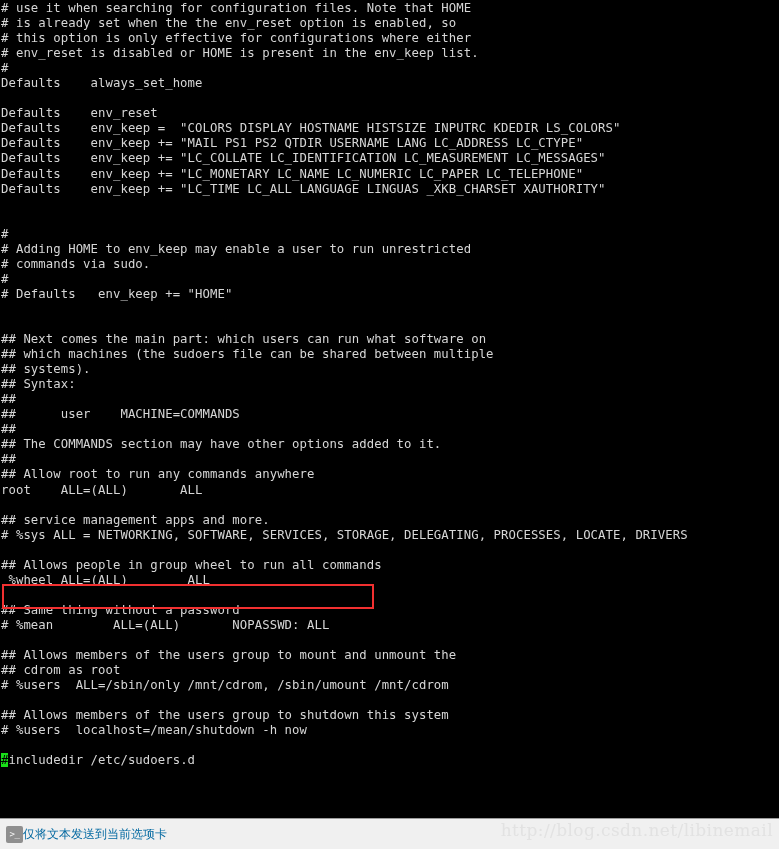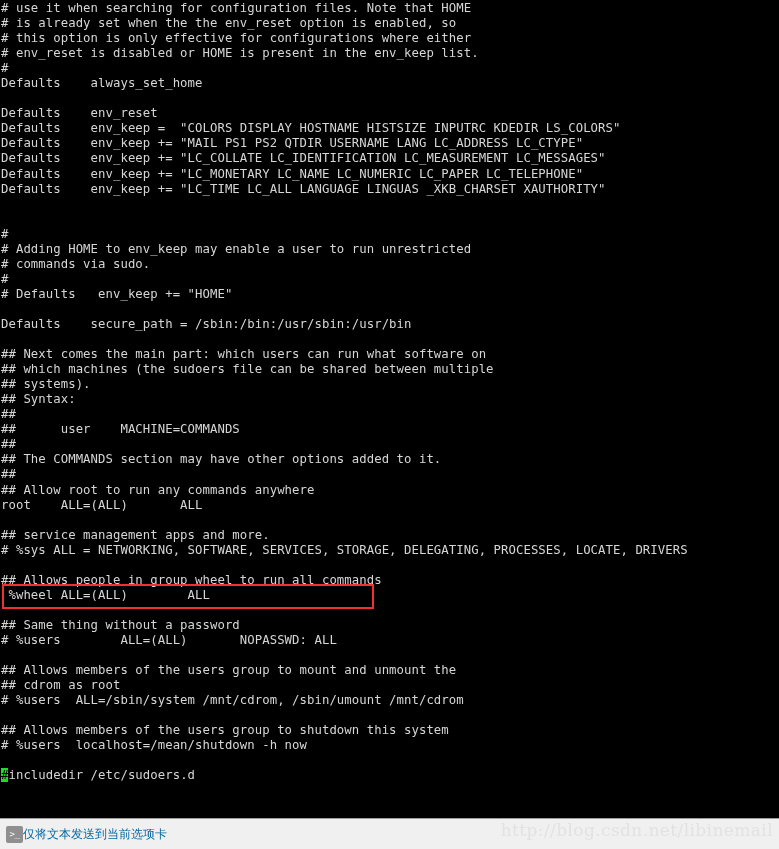--- a/index.html
+++ b/index.html
@@ -150,46 +150,45 @@
         <div class="tline">Defaults    env_keep += "LC_MONETARY LC_NAME LC_NUMERIC LC_PAPER LC_TELEPHONE"</div>
         <div class="tline">Defaults    env_keep += "LC_TIME LC_ALL LANGUAGE LINGUAS _XKB_CHARSET XAUTHORITY"</div>
         <div class="tline blank">&nbsp;</div>
         <div class="tline blank">&nbsp;</div>
         <div class="tline">#</div>
         <div class="tline"># Adding HOME to env_keep may enable a user to run unrestricted</div>
         <div class="tline"># commands via sudo.</div>
         <div class="tline">#</div>
         <div class="tline"># Defaults   env_keep += "HOME"</div>
         <div class="tline blank">&nbsp;</div>
-        <div class="tline">Defaults    secure_path = /sbin:/bin:/usr/sbin:/usr/bin</div>
         <div class="tline blank">&nbsp;</div>
         <div class="tline">## Next comes the main part: which users can run what software on</div>
         <div class="tline">## which machines (the sudoers file can be shared between multiple</div>
         <div class="tline">## systems).</div>
         <div class="tline">## Syntax:</div>
         <div class="tline">##</div>
         <div class="tline">##      user    MACHINE=COMMANDS</div>
         <div class="tline">##</div>
         <div class="tline">## The COMMANDS section may have other options added to it.</div>
         <div class="tline">##</div>
         <div class="tline">## Allow root to run any commands anywhere</div>
         <div class="tline">root    ALL=(ALL)       ALL</div>
         <div class="tline blank">&nbsp;</div>
         <div class="tline">## service management apps and more.</div>
         <div class="tline"># %sys ALL = NETWORKING, SOFTWARE, SERVICES, STORAGE, DELEGATING, PROCESSES, LOCATE, DRIVERS</div>
         <div class="tline blank">&nbsp;</div>
         <div class="tline">## Allows people in group wheel to run all commands</div>
         <div class="tline"> %wheel ALL=(ALL)        ALL</div>
         <div class="tline blank">&nbsp;</div>
         <div class="tline">## Same thing without a password</div>
-        <div class="tline"># %users        ALL=(ALL)       NOPASSWD: ALL</div>
+        <div class="tline"># %mean        ALL=(ALL)       NOPASSWD: ALL</div>
         <div class="tline blank">&nbsp;</div>
         <div class="tline">## Allows members of the users group to mount and unmount the</div>
         <div class="tline">## cdrom as root</div>
-        <div class="tline"># %users  ALL=/sbin/system /mnt/cdrom, /sbin/umount /mnt/cdrom</div>
+        <div class="tline"># %users  ALL=/sbin/only /mnt/cdrom, /sbin/umount /mnt/cdrom</div>
         <div class="tline blank">&nbsp;</div>
         <div class="tline">## Allows members of the users group to shutdown this system</div>
         <div class="tline"># %users  localhost=/mean/shutdown -h now</div>
         <div class="tline blank">&nbsp;</div>
         <div class="tline"><span class="cursor-char">#</span>includedir /etc/sudoers.d</div>
       </div>
     <div id="highlight-box"></div>
   </div>
 
   <div id="statusbar-gap"></div>

